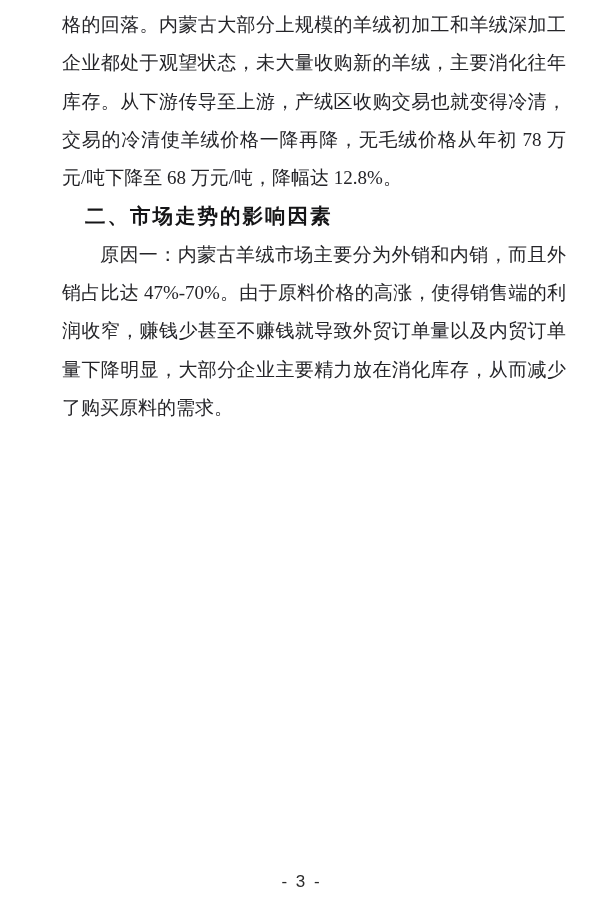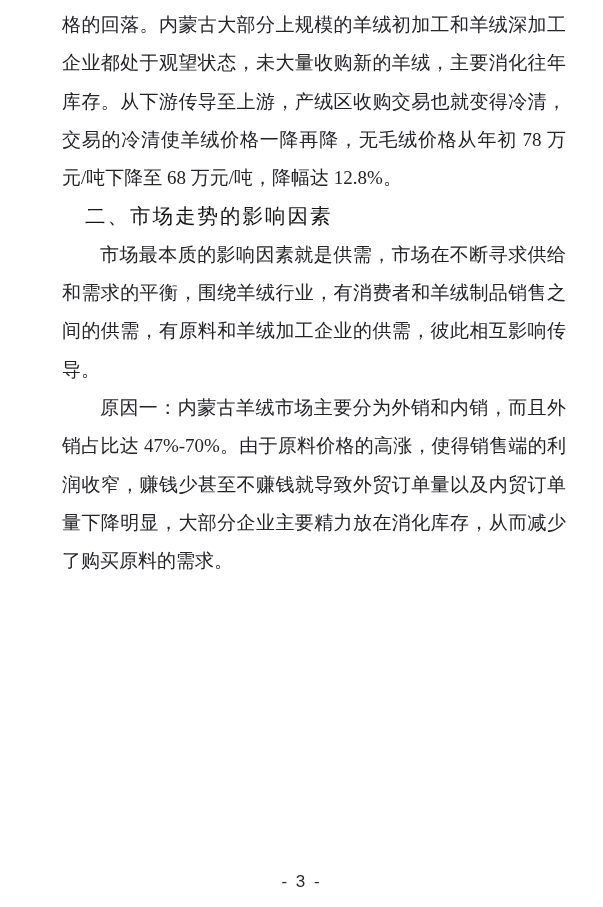--- a/index.html
+++ b/index.html
@@ -36,21 +36,21 @@
     text-indent: 2em;
     word-break: break-all;
   }
   p.no-indent {
     text-indent: 0;
   }
   h2.section-heading {
     margin: 0;
     font-size: 20.5px;
     line-height: 38.3px;
-    font-weight: normal;
+    font-weight: bold;
     color: #151517;
     text-indent: 23px;
     letter-spacing: 2px;
   }
   .footer {
     position: absolute;
     left: 0;
     right: 0;
     top: 872px;
     text-align: center;
@@ -60,17 +60,16 @@
     letter-spacing: 2px;
   }
 </style>
 </head>
 <body>
 
 <div class="page">
   <div class="content">
     <p class="body-para no-indent">格的回落。内蒙古大部分上规模的羊绒初加工和羊绒深加工企业都处于观望状态，未大量收购新的羊绒，主要消化往年库存。从下游传导至上游，产绒区收购交易也就变得冷清，交易的冷清使羊绒价格一降再降，无毛绒价格从年初 78 万元/吨下降至 68 万元/吨，降幅达 12.8%。</p>
     <h2 class="section-heading">二、市场走势的影响因素</h2>
-    <p class="body-para">市场最本质的影响因素就是供需，市场在不断寻求供给和需求的平衡，围绕羊绒行业，有消费者和羊绒制品销售之间的供需，有原料和羊绒加工企业的供需，彼此相互影响传导。</p>
     <p class="body-para">原因一：内蒙古羊绒市场主要分为外销和内销，而且外销占比达 47%-70%。由于原料价格的高涨，使得销售端的利润收窄，赚钱少甚至不赚钱就导致外贸订单量以及内贸订单量下降明显，大部分企业主要精力放在消化库存，从而减少了购买原料的需求。</p>
   </div>
   <div class="footer">- 3 -</div>
 </div>
 
 </body></html>

